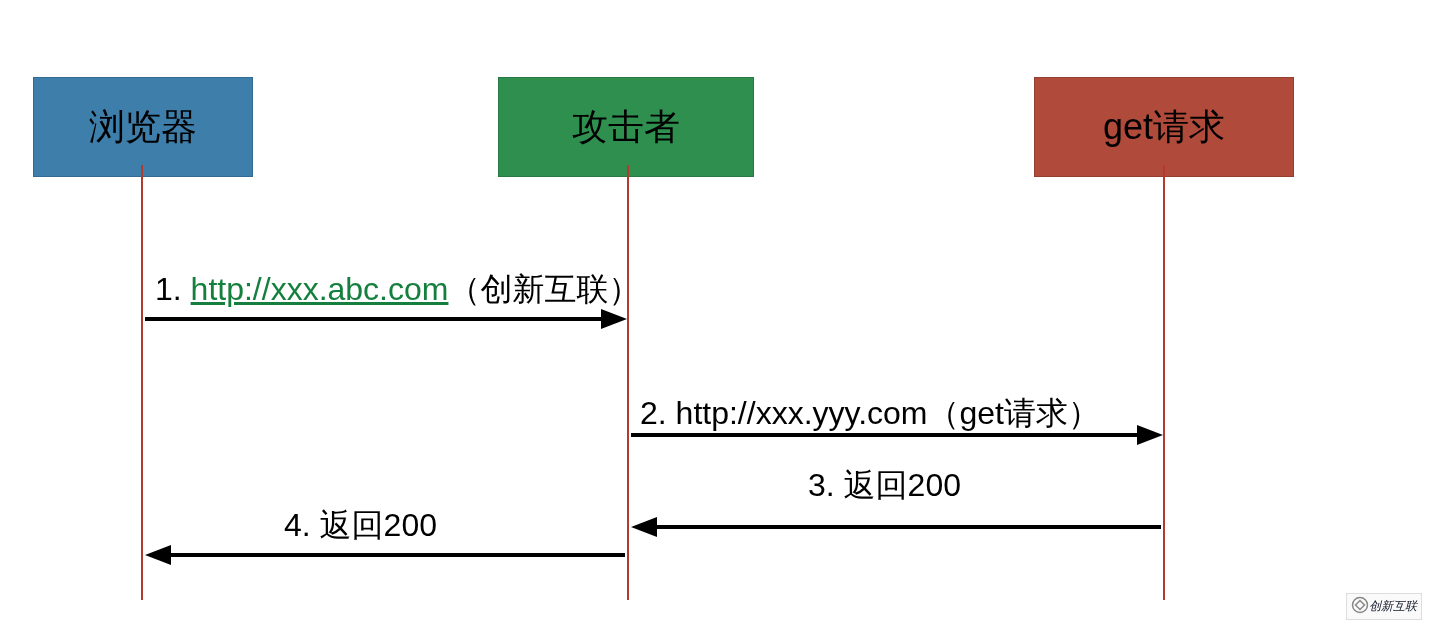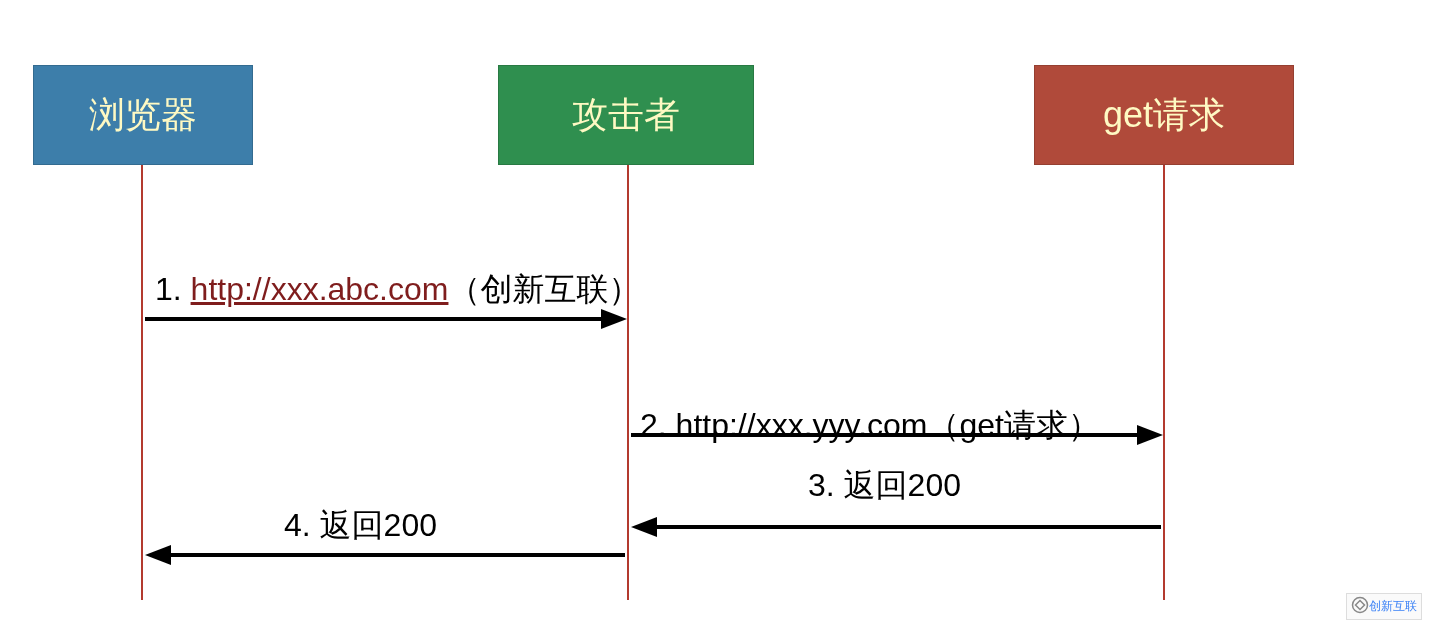--- a/index.html
+++ b/index.html
@@ -5,47 +5,47 @@
   * { box-sizing: border-box; margin: 0; padding: 0; }
   body {
     width: 1430px;
     height: 622px;
     position: relative;
     font-family: "Helvetica Neue", Arial, "PingFang SC", "Microsoft YaHei", sans-serif;
     background: #ffffff;
   }
   .participant-box {
     position: absolute;
-    color: #fef9c3;
+    color: #000000;
     font-size: 36px;
     font-weight: 300;
     display: flex;
     align-items: center;
     justify-content: center;
     height: 100px;
-    top: 65px;
+    top: 77px;
     border: 1px solid rgba(0,0,0,0.15);
   }
   .lifeline {
     position: absolute;
     width: 2px;
     background: #b33a2f;
     top: 165px;
     height: 435px;
   }
   .msg-label {
     position: absolute;
     font-size: 32px;
     color: #000;
     font-weight: 300;
     white-space: nowrap;
   }
   .msg-label .underline {
     text-decoration: underline;
-    color: #7f1d1d;
+    color: #15803d;
   }
   .arrow-line {
     position: absolute;
     height: 4px;
     background: #000;
   }
   .arrow-head-right {
     position: absolute;
     width: 0; height: 0;
     border-top: 10px solid transparent;
@@ -57,27 +57,28 @@
     width: 0; height: 0;
     border-top: 10px solid transparent;
     border-bottom: 10px solid transparent;
     border-right: 26px solid #000;
   }
   .watermark {
     position: absolute;
     right: 8px;
     bottom: 2px;
     font-size: 12px;
-    color: #3b82f6;
+    color: #0f172a;
     display: flex;
     align-items: center;
     gap: 0;
     border: 1px solid #ddd;
     padding: 2px 4px;
     background: #fafafa;
+    font-style: italic;
   }
   .watermark svg { width: 18px; height: 18px; }
 </style>
 </head>
 <body>
 
 <div class="participant-box" style="left:33px;width:220px;background:#3d7eaa;">
   <span>浏览器</span>
 </div>
 <div class="participant-box" style="left:498px;width:256px;background:#2f8f4f;">
@@ -90,21 +91,21 @@
 <div class="lifeline" style="left:141px;"></div>
 <div class="lifeline" style="left:627px;"></div>
 <div class="lifeline" style="left:1163px;"></div>
 
 <div class="msg-label" style="left:155px;top:268px;">
   <span>1. </span><span class="underline">http://xxx.abc.com</span><span>（创新互联）</span>
 </div>
 <div class="arrow-line" style="left:145px;top:317px;width:460px;"></div>
 <div class="arrow-head-right" style="left:601px;top:309px;"></div>
 
-<div class="msg-label" style="left:640px;top:404px;">2. http://xxx.yyy.com（get请求）</div>
+<div class="msg-label" style="left:640px;top:392px;">2. http://xxx.yyy.com（get请求）</div>
 <div class="arrow-line" style="left:631px;top:433px;width:510px;"></div>
 <div class="arrow-head-right" style="left:1137px;top:425px;"></div>
 
 <div class="msg-label" style="left:808px;top:464px;">3. 返回200</div>
 <div class="arrow-line" style="left:655px;top:525px;width:506px;"></div>
 <div class="arrow-head-left" style="left:631px;top:517px;"></div>
 
 <div class="msg-label" style="left:284px;top:504px;">4. 返回200</div>
 <div class="arrow-line" style="left:169px;top:553px;width:456px;"></div>
 <div class="arrow-head-left" style="left:145px;top:545px;"></div>

